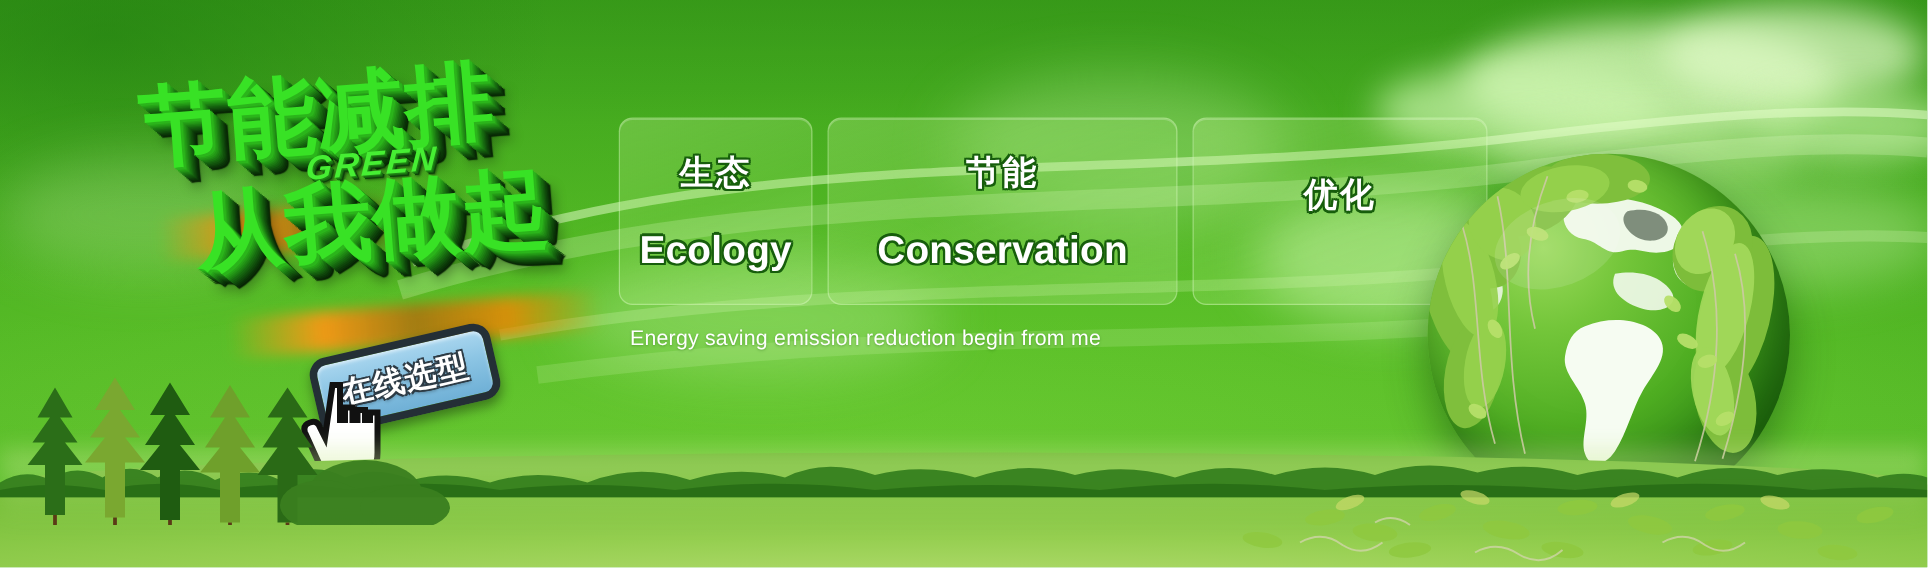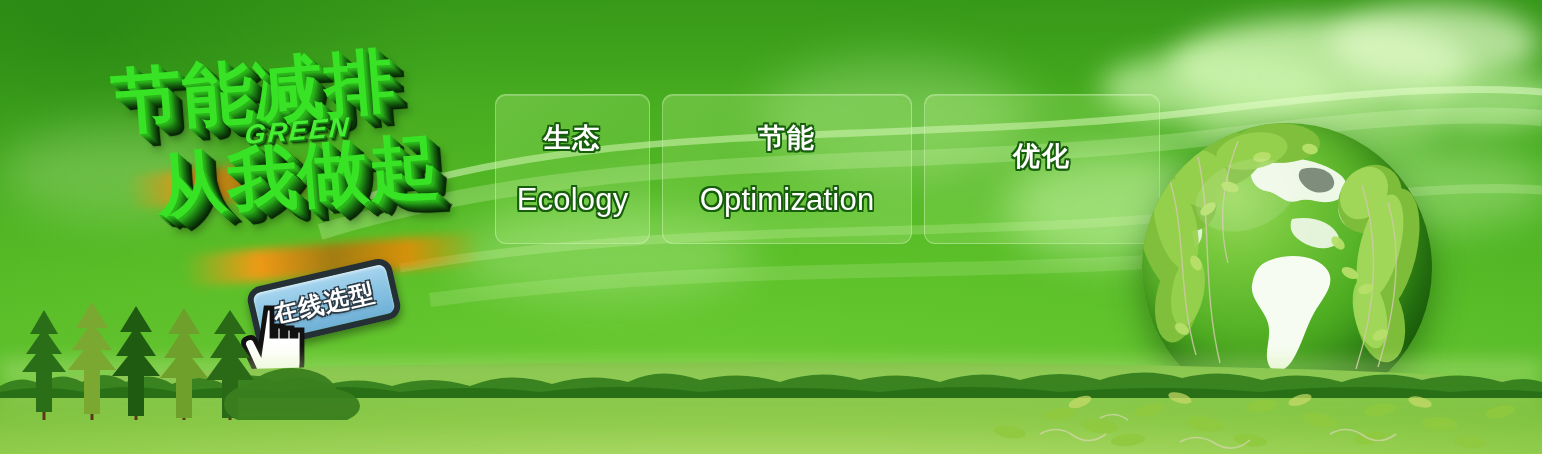--- a/index.html
+++ b/index.html
@@ -88,32 +88,32 @@
   .cards{position:absolute;left:475px;top:94px;display:flex;gap:12px;margin-left:20px;}
   .card{
     width:155px;height:150px;
     border-radius:11px;
     background:linear-gradient(160deg, rgba(190,240,140,.30) 0%, rgba(170,235,120,.20) 45%, rgba(200,245,160,.26) 100%);
     border:1px solid rgba(225,252,205,.38);
     box-shadow:inset 0 1px 0 rgba(255,255,255,.22);
     display:flex;flex-direction:column;align-items:center;justify-content:center;
     box-sizing:border-box;
   }
-  .card.wide{width:250px;}
+  .card.wide{width:280px;}
   .card.wide2{width:236px;}
   .card-cn{
     font-size:27px;color:#ffffff;font-weight:bold;margin-bottom:26px;letter-spacing:2px;
     text-shadow:
       -1.6px -1.6px 0 #175e0c, 1.6px -1.6px 0 #175e0c,
       -1.6px  1.6px 0 #175e0c, 1.6px  1.6px 0 #175e0c,
        0 -1.8px 0 #175e0c, 0 1.8px 0 #175e0c,
       -1.8px 0 0 #175e0c, 1.8px 0 0 #175e0c;
   }
   .card-en{
-    font-size:31px;color:#ffffff;font-weight:normal;letter-spacing:.2px;
+    font-size:31px;color:#ffffff;font-weight:bold;letter-spacing:.2px;
     text-shadow:
       -1.6px -1.6px 0 #175e0c, 1.6px -1.6px 0 #175e0c,
       -1.6px  1.6px 0 #175e0c, 1.6px  1.6px 0 #175e0c,
        0 -1.8px 0 #175e0c, 0 1.8px 0 #175e0c,
       -1.8px 0 0 #175e0c, 1.8px 0 0 #175e0c;
   }
 
   
   .tagline{
     position:absolute;left:504px;top:261px;
@@ -214,27 +214,28 @@
     <path d="M13,4 h3 v14 h2 v-5 h3 v5 h2 v-4 h3 v4 h2 v-3 h3 v16 q0,8 -6,10 h-11 q-5,-1 -7,-7 l-5,-11 q-1,-3 2,-4 q3,-1 4,2 l2,4 Z" fill="#ffffff" stroke="#111111" stroke-width="2.4" stroke-linejoin="miter"></path>
   </svg>
 
   <div class="cards">
     <div class="card">
       <div class="card-cn">生态</div>
       <div class="card-en">Ecology</div>
     </div>
     <div class="card wide">
       <div class="card-cn">节能</div>
-      <div class="card-en">Optimization</div>
+      <div class="card-en">Conservation</div>
     </div>
     <div class="card wide2">
       <div class="card-cn">优化</div>
     </div>
   </div>
 
+  <div class="tagline">Energy saving emission reduction begin from me</div>
 
   <div class="globe-wrap">
     <div class="globe">
       <svg width="290" height="290" viewBox="0 0 290 290">
 
         <path d="M112,40 C140,30 176,36 196,50 C210,60 206,74 192,78 C176,82 170,74 156,78
                  C142,82 138,70 124,68 C112,66 104,52 112,40 Z" fill="#f4fbf0" opacity=".95"></path>
         <path d="M200,74 C216,72 230,80 232,92 C234,104 222,110 210,106 C198,102 192,86 200,74 Z" fill="#eef8e8" opacity=".9"></path>
         <path d="M150,96 C172,92 190,100 196,112 C200,122 186,128 172,124 C158,120 144,110 150,96 Z" fill="#f2faec" opacity=".9"></path>
         <path d="M36,96 C50,90 62,98 60,112 C58,126 44,132 34,124 C24,116 24,102 36,96 Z" fill="#f1f9eb" opacity=".85"></path>

